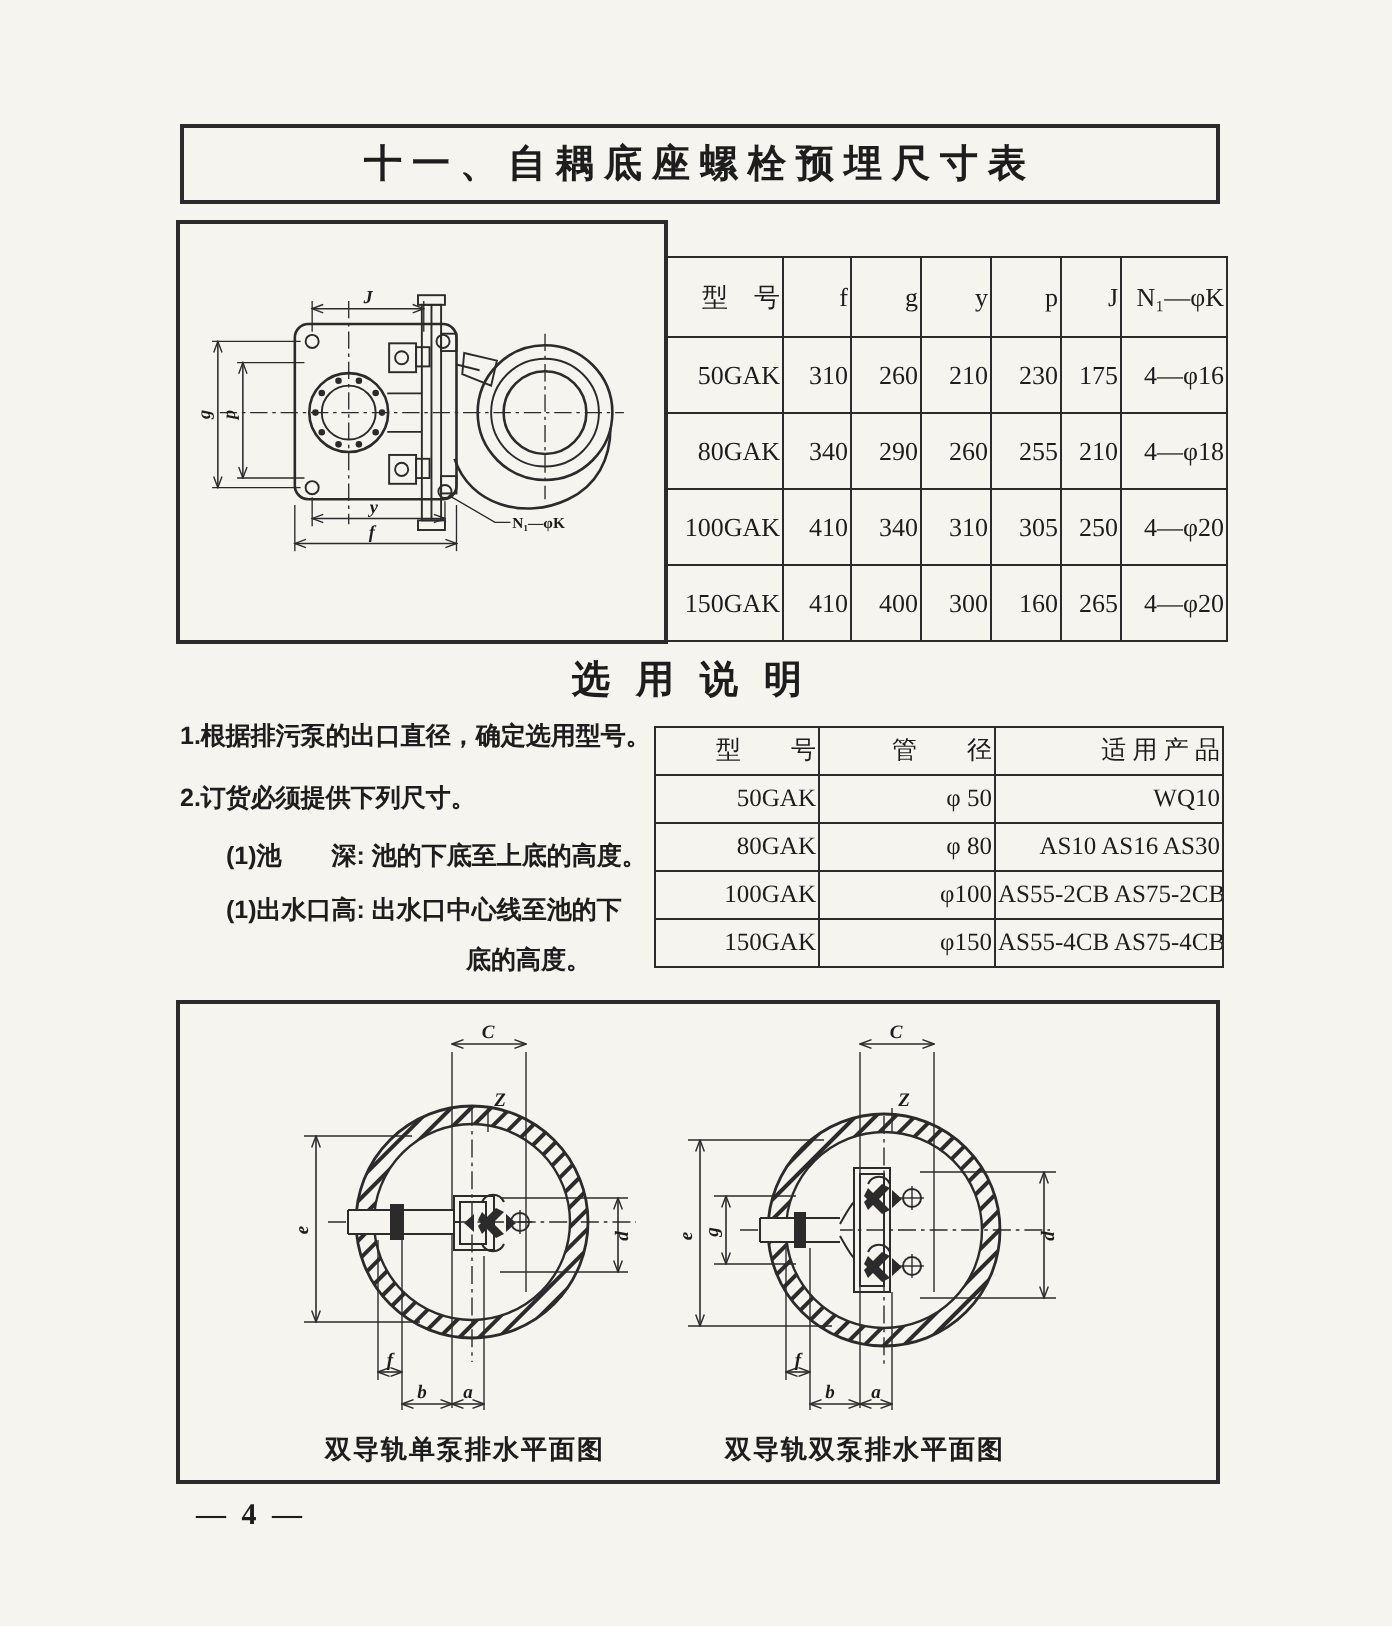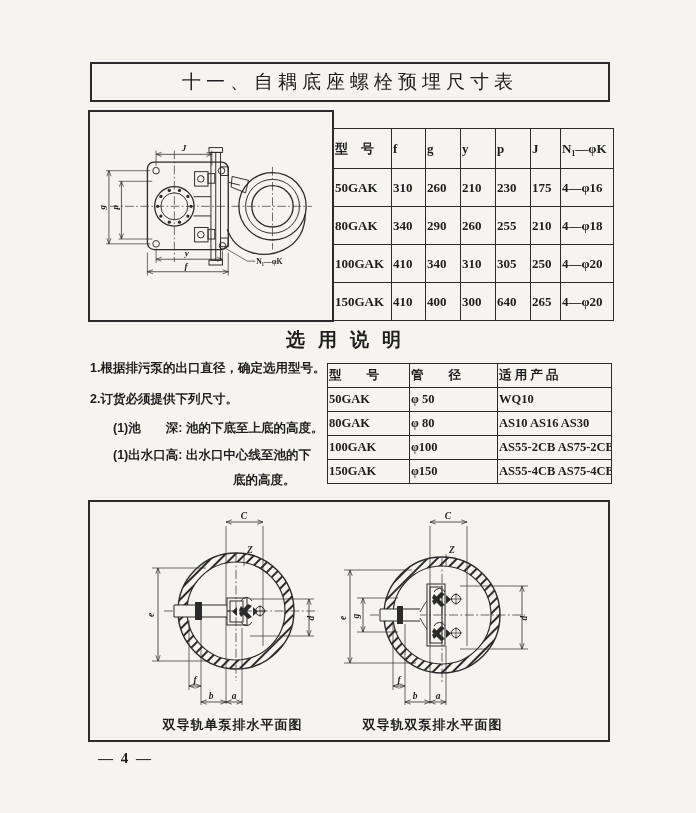--- a/index.html
+++ b/index.html
@@ -1,27 +1,27 @@
 <!DOCTYPE html>
 <html><head>
 <meta charset="utf-8">
 <style>
   html,body{margin:0;padding:0;background:#e9e7e2;}
   .page{position:relative;width:696px;height:813px;background:#f6f4ef;
         font-family:"Liberation Sans",sans-serif;color:#1d1d1d;overflow:hidden;}
   .abs{position:absolute;}
   .titlebox{left:90px;top:62px;width:516px;height:36px;border:2px solid #2b2b2b;
             display:flex;align-items:center;justify-content:center;}
-  .titletext{font-size:19px;font-weight:normal;letter-spacing:5px;}
+  .titletext{font-size:19px;font-weight:bold;letter-spacing:5px;}
   .dbox{border:2px solid #2b2b2b;background:#f6f4ef;}
   #box1{left:88px;top:110px;width:242px;height:208px;}
   #box2{left:88px;top:500px;width:518px;height:238px;}
   table{border-collapse:collapse;table-layout:fixed;background:#f6f4ef;}
-  td{border:1.5px solid #2b2b2b;text-align:left;vertical-align:middle;
-     font-family:"Liberation Serif",serif;font-weight:bold;overflow:hidden;white-space:nowrap;}
+  td{border:1.5px solid #2b2b2b;text-align:right;vertical-align:middle;
+     font-family:"Liberation Serif",serif;font-weight:normal;overflow:hidden;white-space:nowrap;}
   .t1{left:333px;top:128px;width:280px;}
   .t1 td{font-size:13px;}
   .t1 tr{height:38px;}
   .t1 tr.hd{height:40px;}
   .t2{left:327px;top:363px;width:284px;}
   .t2 td{font-size:12.5px;}
   .t2 tr{height:24px;}
   .heading{left:88px;top:327px;width:524px;text-align:center;font-size:19px;
            font-weight:bold;letter-spacing:13px;}
   .notes{left:90px;top:360px;width:248px;font-size:12.5px;font-weight:bold;}
@@ -200,21 +200,21 @@
       <td>310</td>
       <td>305</td>
       <td>250</td>
       <td>4—φ20</td>
     </tr>
     <tr>
       <td>150GAK</td>
       <td>410</td>
       <td>400</td>
       <td>300</td>
-      <td>640</td>
+      <td>160</td>
       <td>265</td>
       <td>4—φ20</td>
     </tr>
   </tbody>
     </table>
 
   <div class="abs heading">选用说明</div>
 
   <div class="abs notes">
     <div class="nl0">1.根据排污泵的出口直径，确定选用型号。</div>

